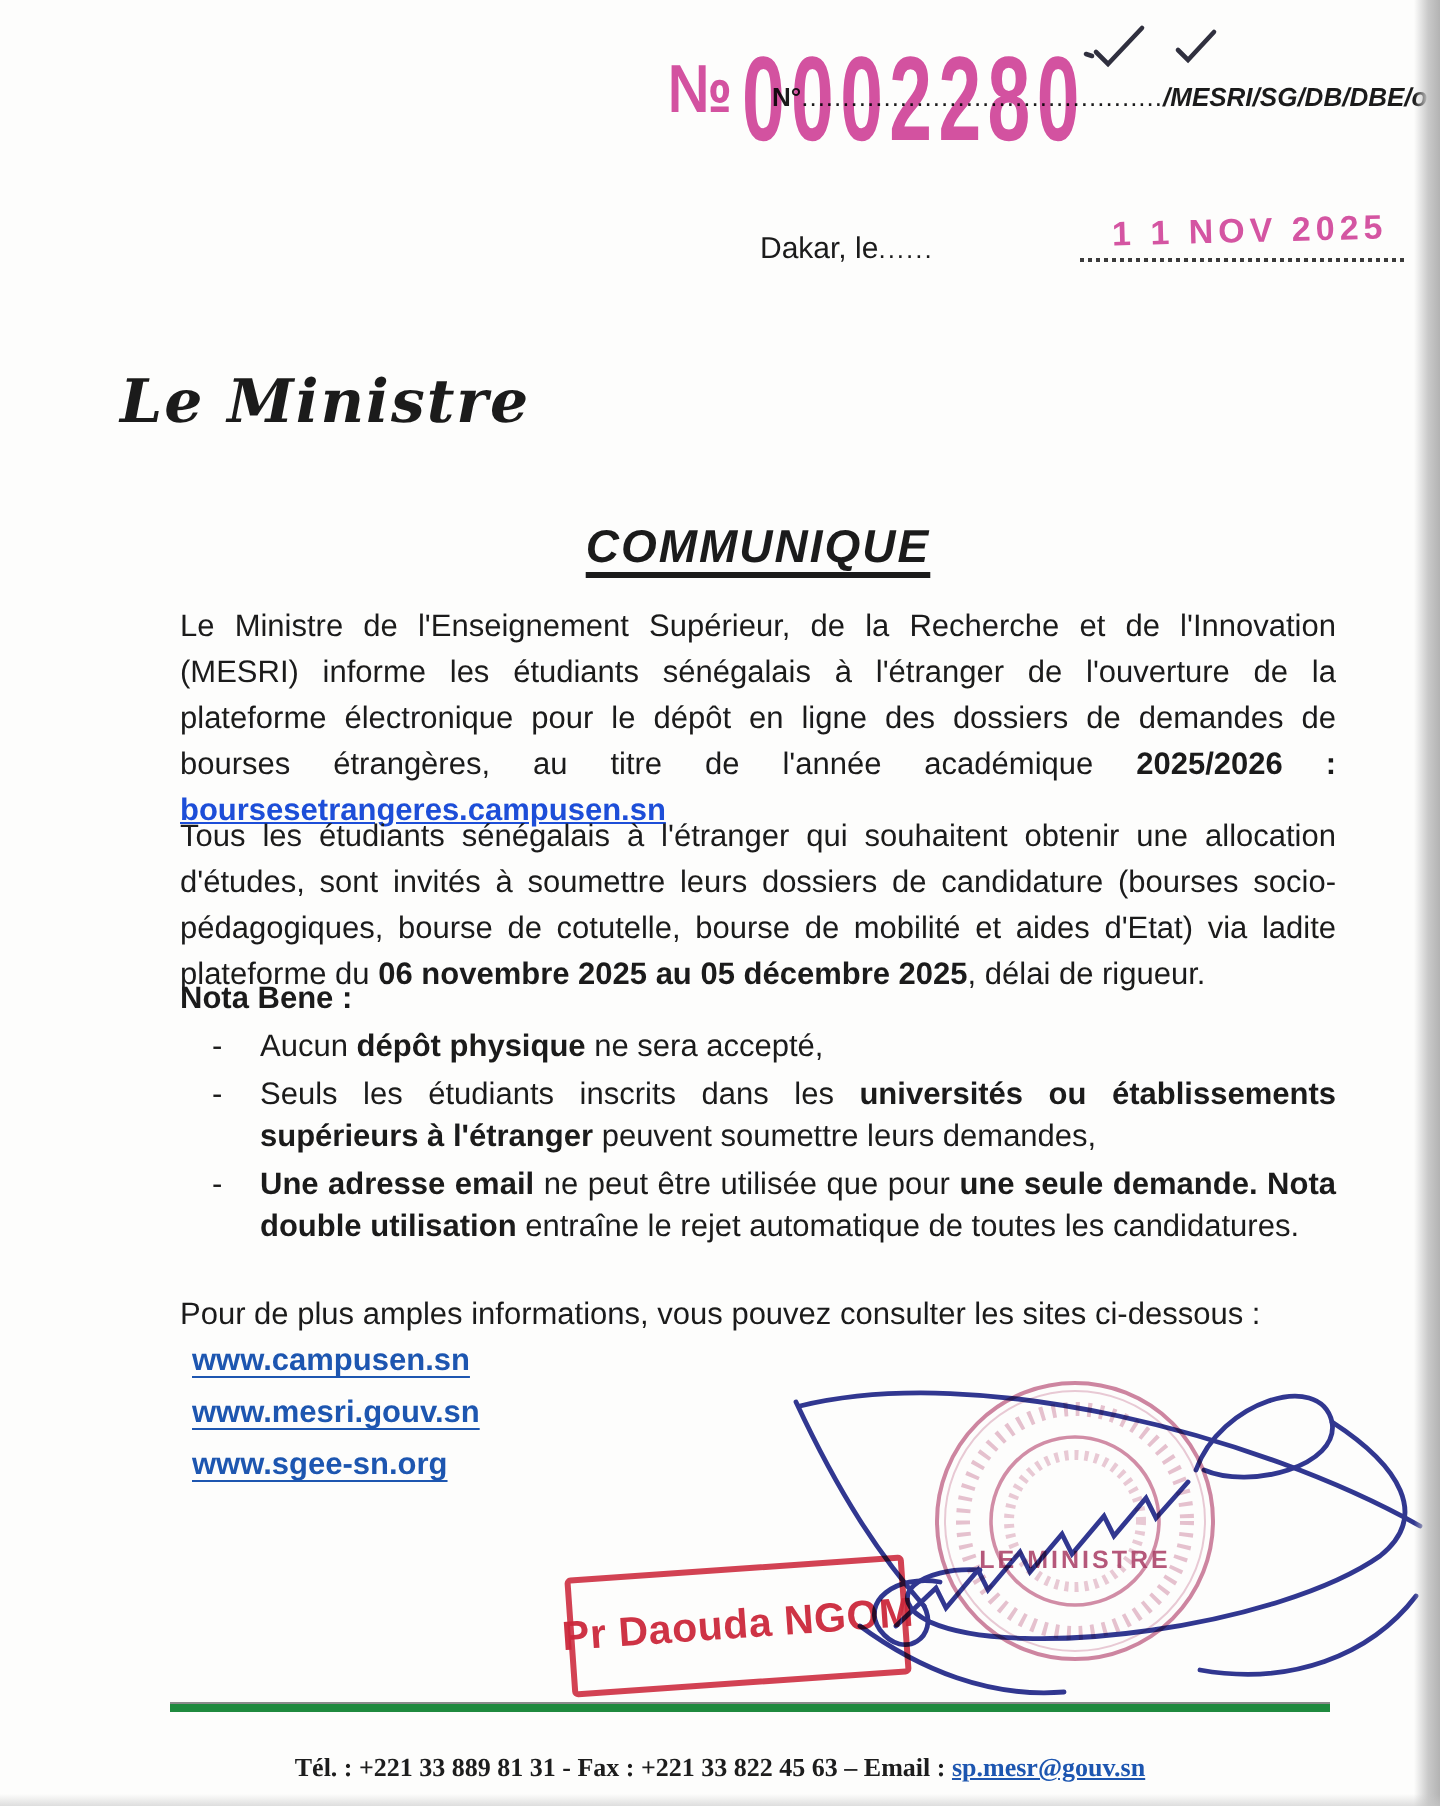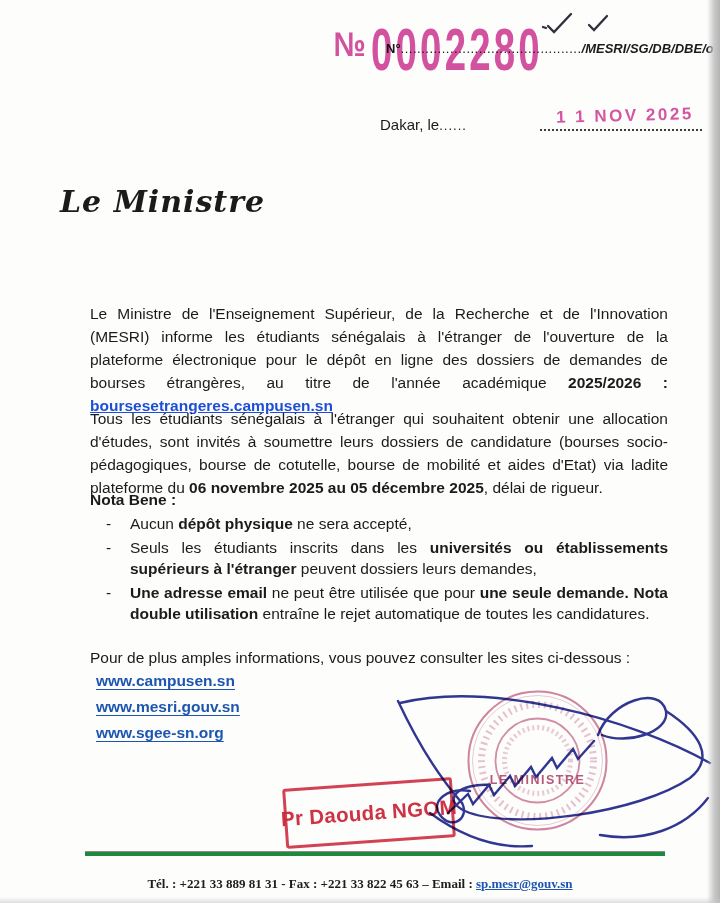--- a/index.html
+++ b/index.html
@@ -98,33 +98,34 @@
     <path d="M48 14 l5 5 L66 5" fill="none" stroke="#30303f" stroke-width="2.3" stroke-linecap="round"></path>
   </svg>
 
   <div class="dakar">
     <span>Dakar, le</span><span class="small-dots">......</span>
   </div>
   <div class="date-leader"></div>
   <div class="date-stamp">1 1 NOV 2025</div>
 
   <div class="le-ministre">Le Ministre</div>
+  <div class="title">COMMUNIQUE</div>
 
   <div class="para p1"><span>Le Ministre de l'Enseignement Supérieur, de la Recherche et de l'Innovation (MESRI) informe les étudiants sénégalais à l'étranger de l'ouverture de la plateforme électronique pour le dépôt en ligne des dossiers de demandes de bourses étrangères, au titre de l'année académique </span><span class="b">2025/2026 : </span><a class="inline-link b">boursesetrangeres.campusen.sn</a></div>
   <div class="para p2"><span>Tous les étudiants sénégalais à l'étranger qui souhaitent obtenir une allocation d'études, sont invités à soumettre leurs dossiers de candidature (bourses socio-pédagogiques, bourse de cotutelle, bourse de mobilité et aides d'Etat) via ladite plateforme du </span><span class="b">06 novembre 2025 au 05 décembre 2025</span><span>, délai de rigueur.</span></div>
   <div class="para nota">Nota Bene :</div>
 
   <div class="para bullets">
     <div class="bullet">
       <span class="dash">-</span>
       <div class="btext"><span>Aucun </span><span class="b">dépôt physique</span><span> ne sera accepté,</span></div>
     </div>
     <div class="bullet">
       <span class="dash">-</span>
-      <div class="btext"><span>Seuls les étudiants inscrits dans les </span><span class="b">universités ou établissements supérieurs à l'étranger</span><span> peuvent dossiers leurs demandes,</span></div>
+      <div class="btext"><span>Seuls les étudiants inscrits dans les </span><span class="b">universités ou établissements supérieurs à l'étranger</span><span> peuvent soumettre leurs demandes,</span></div>
     </div>
     <div class="bullet">
       <span class="dash">-</span>
       <div class="btext"><span class="b">Une adresse email</span><span> ne peut être utilisée que pour </span><span class="b">une seule demande.</span><span> </span><span class="b">Nota double utilisation</span><span> entraîne le rejet automatique de toutes les candidatures.</span></div>
     </div>
   </div>
 
   <div class="para info">Pour de plus amples informations, vous pouvez consulter les sites ci-dessous :</div>
 
   <a class="site-link lk1">www.campusen.sn</a>

